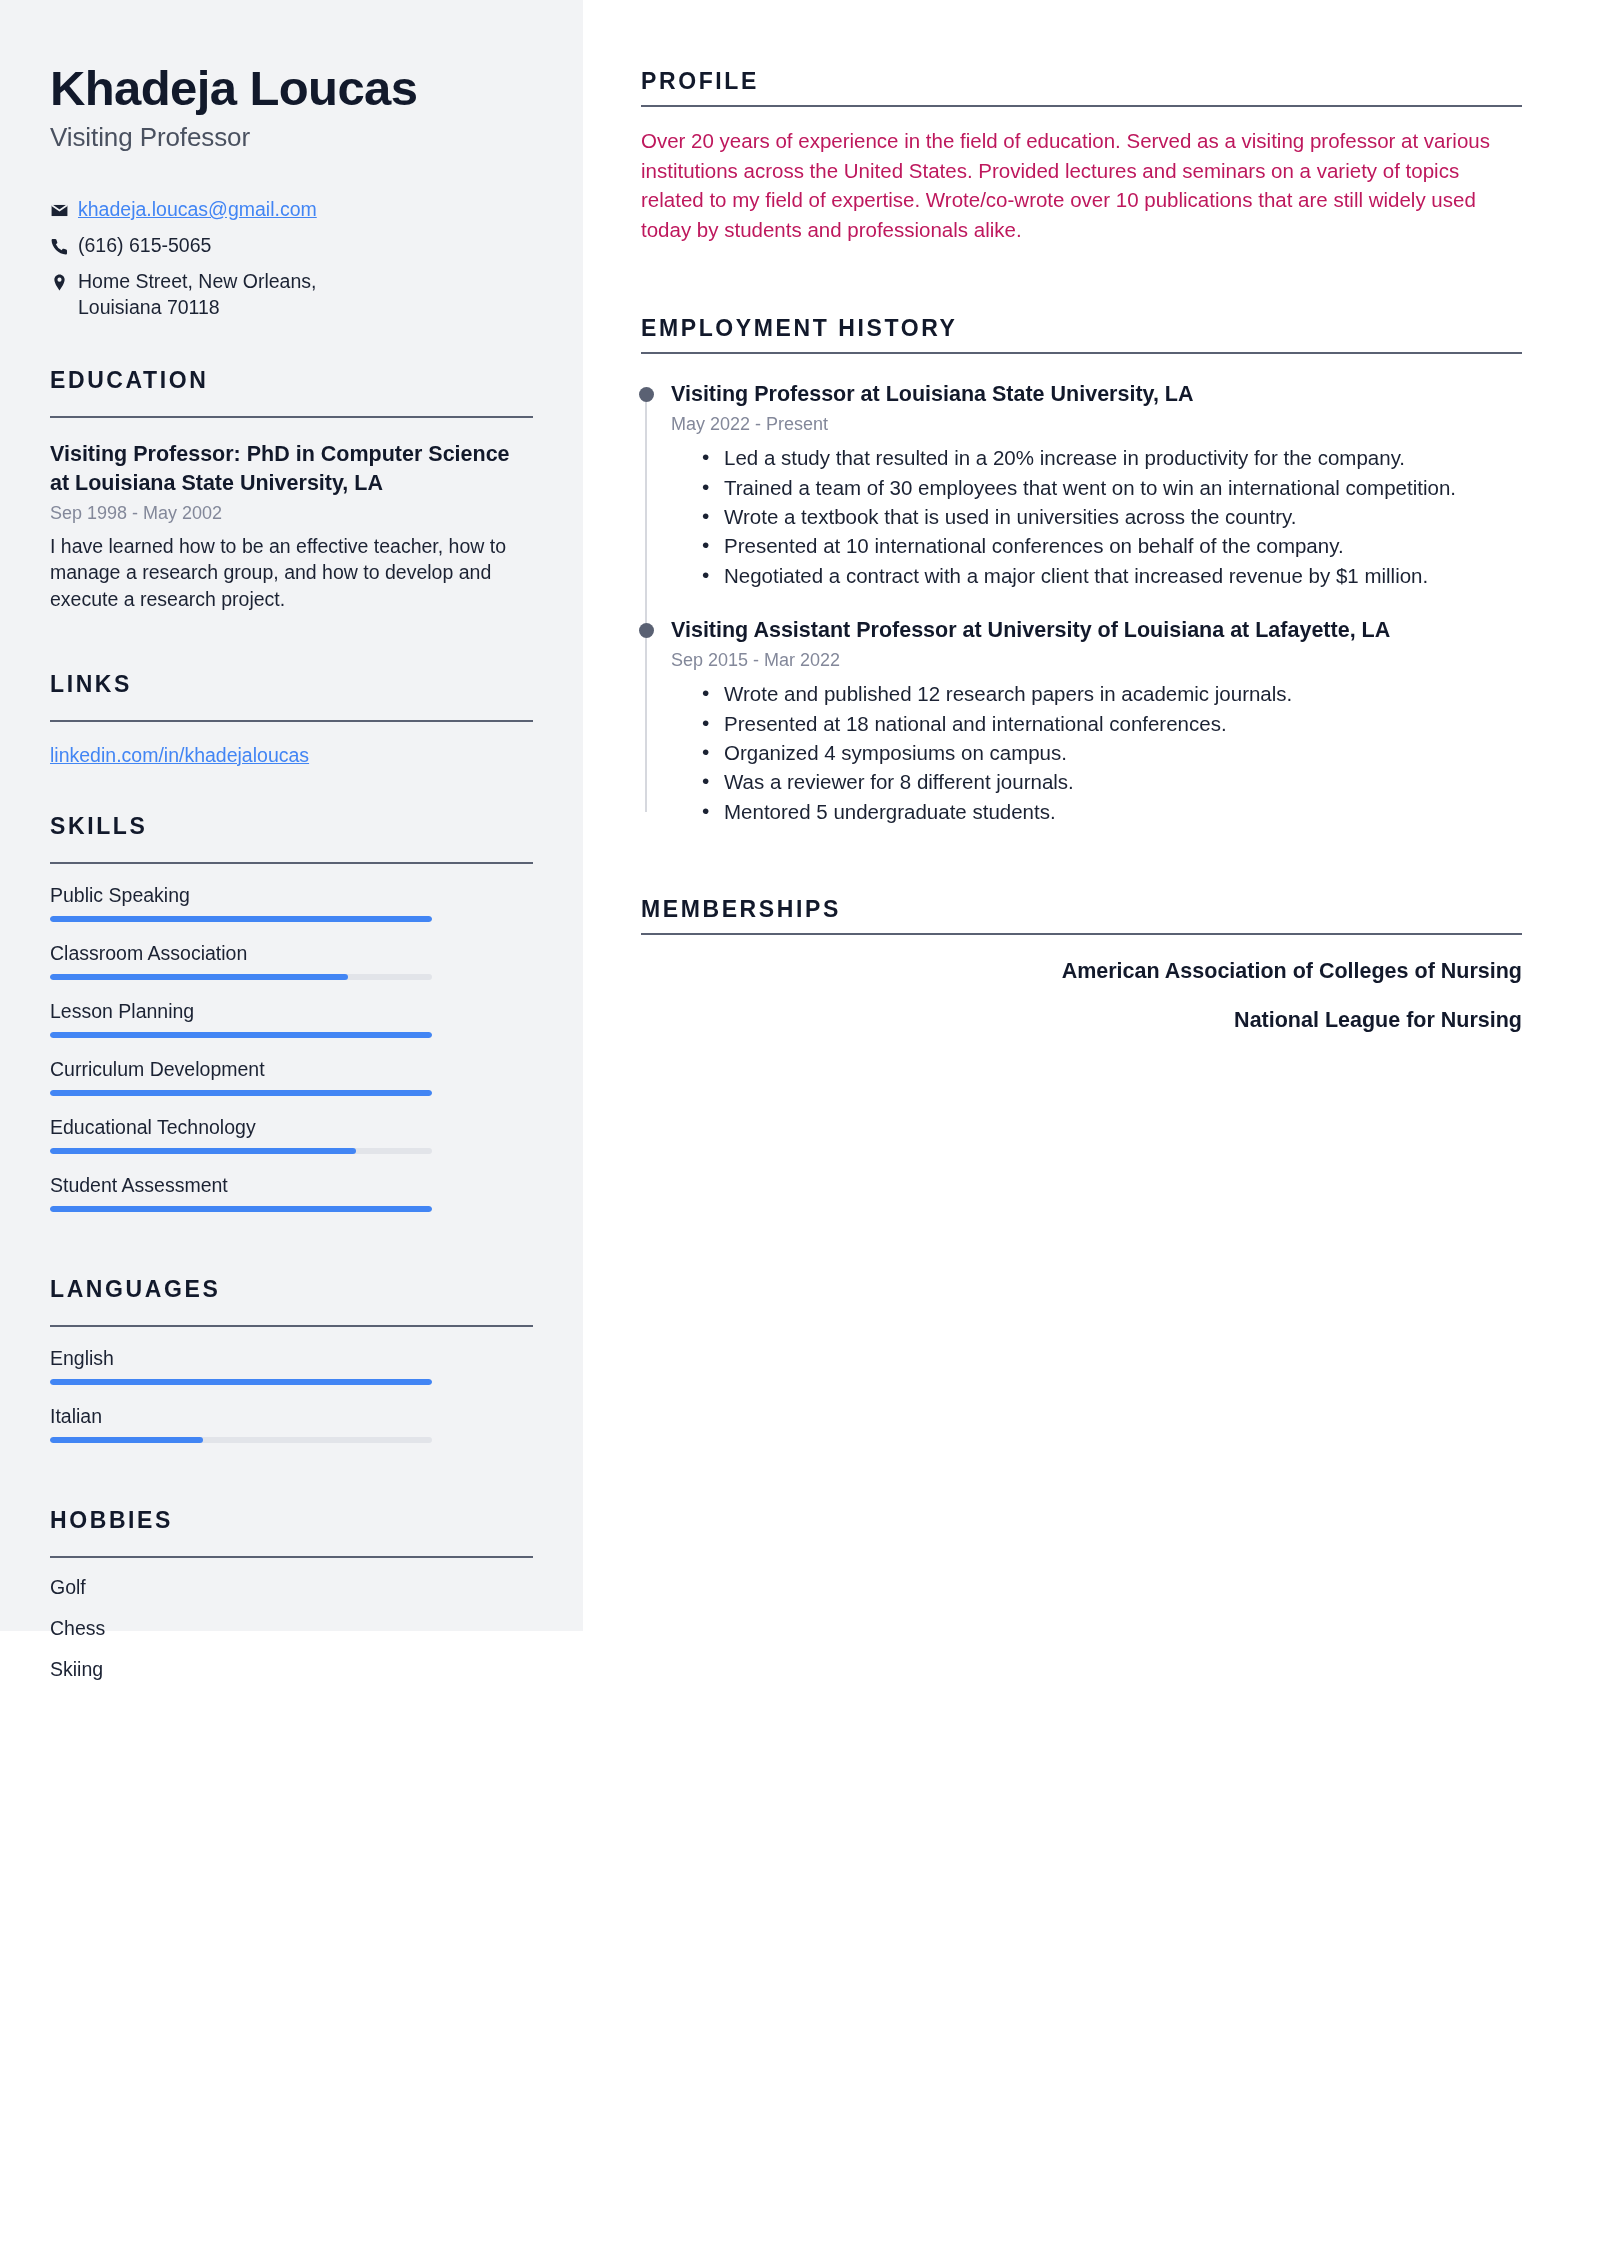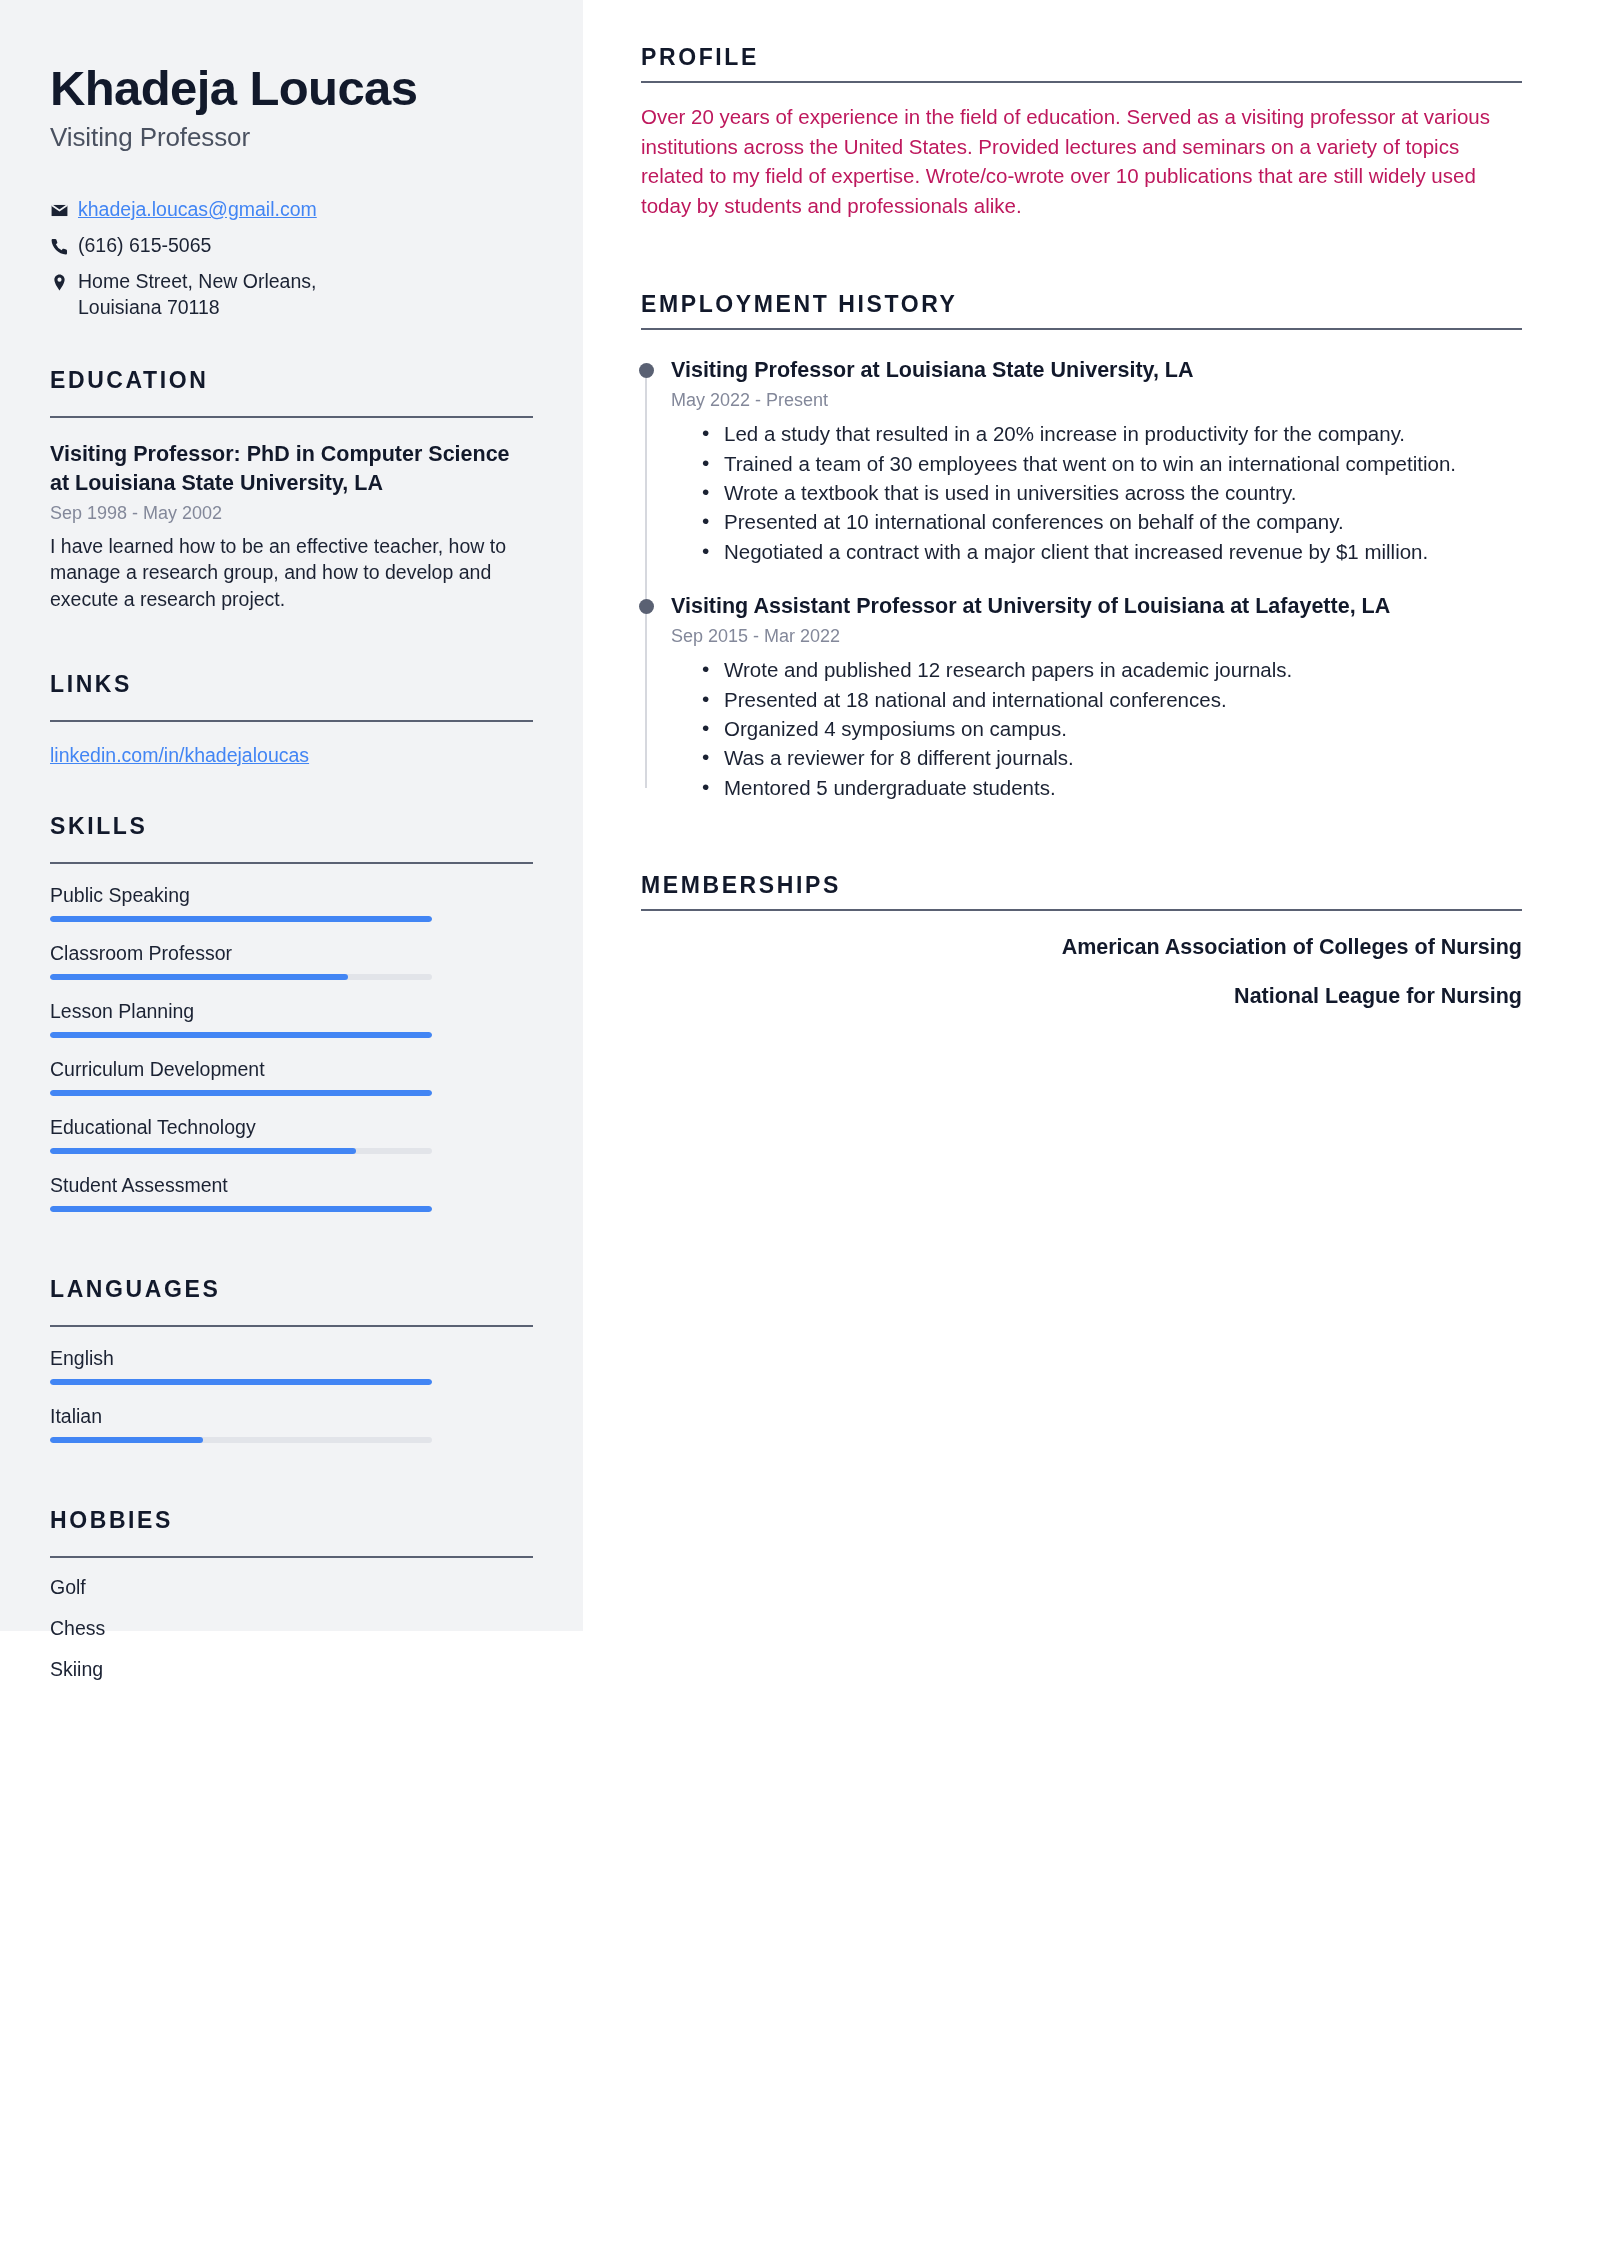--- a/index.html
+++ b/index.html
@@ -57,21 +57,21 @@
   .bar-label { font-size:19.5px; color:#1b2233; margin-bottom:9px; }
   .bar-track {
     height:6px; background:#e2e4e9; border-radius:3px;
     width:382px; position:relative; overflow:hidden;
   }
   .bar-fill { height:6px; background:#4285f4; border-radius:3px; }
 
   .hobby { font-size:19.5px; color:#1b2233; margin-top:18px; }
 
   
-  .main { flex:1; background:#fff; padding:44px 78px 0 58px; }
+  .main { flex:1; background:#fff; padding:68px 78px 0 58px; }
   .m-sec { margin-bottom:0; }
   .m-title {
     font-size:23px; font-weight:700; color:#12192b;
     letter-spacing:2.6px; padding-bottom:10px;
   }
   .m-rule { height:2px; background:#5a6173; width:100%; }
   .m-para { font-size:20.5px; color:#be185d; line-height:1.45; margin-top:19px; }
 
   .jobs { margin-top:26px; position:relative; padding-left:30px; }
   .jobs:before {
@@ -169,21 +169,21 @@
       <div class="sec-title">SKILLS</div>
       <div class="rule"></div>
 
       <div class="bar-item">
         <div class="bar-label">Public Speaking</div>
         <div class="bar-track">
             <div class="bar-fill" style="width: 100%;"></div>
           </div>
       </div>
       <div class="bar-item">
-        <div class="bar-label">Classroom Professor</div>
+        <div class="bar-label">Classroom Association</div>
         <div class="bar-track">
             <div class="bar-fill" style="width: 78%;"></div>
           </div>
       </div>
       <div class="bar-item">
         <div class="bar-label">Lesson Planning</div>
         <div class="bar-track">
             <div class="bar-fill" style="width: 100%;"></div>
           </div>
       </div>

